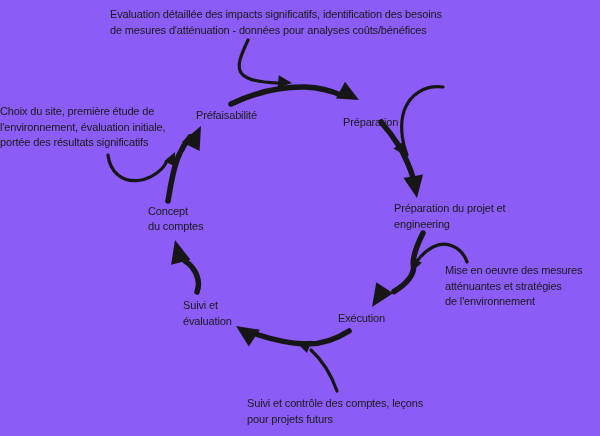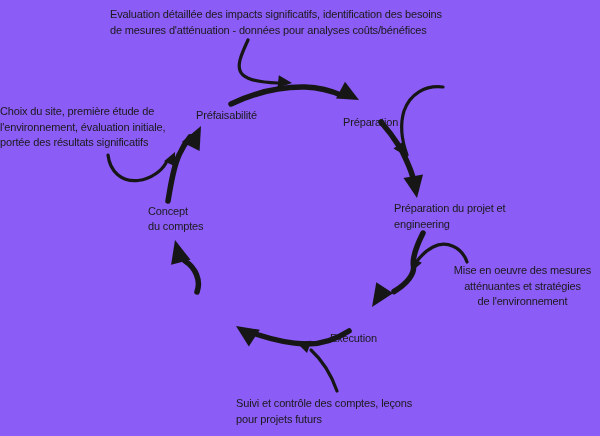--- a/index.html
+++ b/index.html
@@ -88,33 +88,35 @@
   </svg>
 
   <div class="label" style="left:110px;top:7px;width:400px;">Evaluation détaillée des impacts significatifs, identification des besoins
 de mesures d'atténuation - données pour analyses coûts/bénéfices</div>
 
 
   <div class="label" style="left:0;top:104px;width:180px;">Choix du site, première étude de
 l'environnement, évaluation initiale,
 portée des résultats significatifs</div>
 
-  <div class="label" style="left:445px;top:263px;width:155px;text-align:center;">Mise en oeuvre des mesures
+  <div class="label" style="left:445px;top:263px;width:155px;">Mise en oeuvre des mesures
 atténuantes et stratégies
 de l'environnement</div>
 
-  <div class="label" style="left:236px;top:396px;width:280px;">Suivi et contrôle des comptes, leçons
+  <div class="label" style="left:247px;top:396px;width:280px;">Suivi et contrôle des comptes, leçons
 pour projets futurs</div>
 
   <div class="label" style="left:148px;top:204px;line-height:15px;">Concept
 du comptes</div>
 
   <div class="label" style="left:196px;top:108px;">Préfaisabilité</div>
 
   <div class="label" style="left:343px;top:115px;">Préparation</div>
 
   <div class="label" style="left:383px;top:201px;margin-left:11px;">Préparation du projet et
 engineering</div>
 
-  <div class="label" style="left:330px;top:311px;margin-top:20px;">Exécution</div>
+  <div class="label" style="left:338px;top:311px;">Exécution</div>
 
+  <div class="label" style="left:183px;top:298px;">Suivi et
+évaluation</div>
 
 </div>
 
 </body></html>

